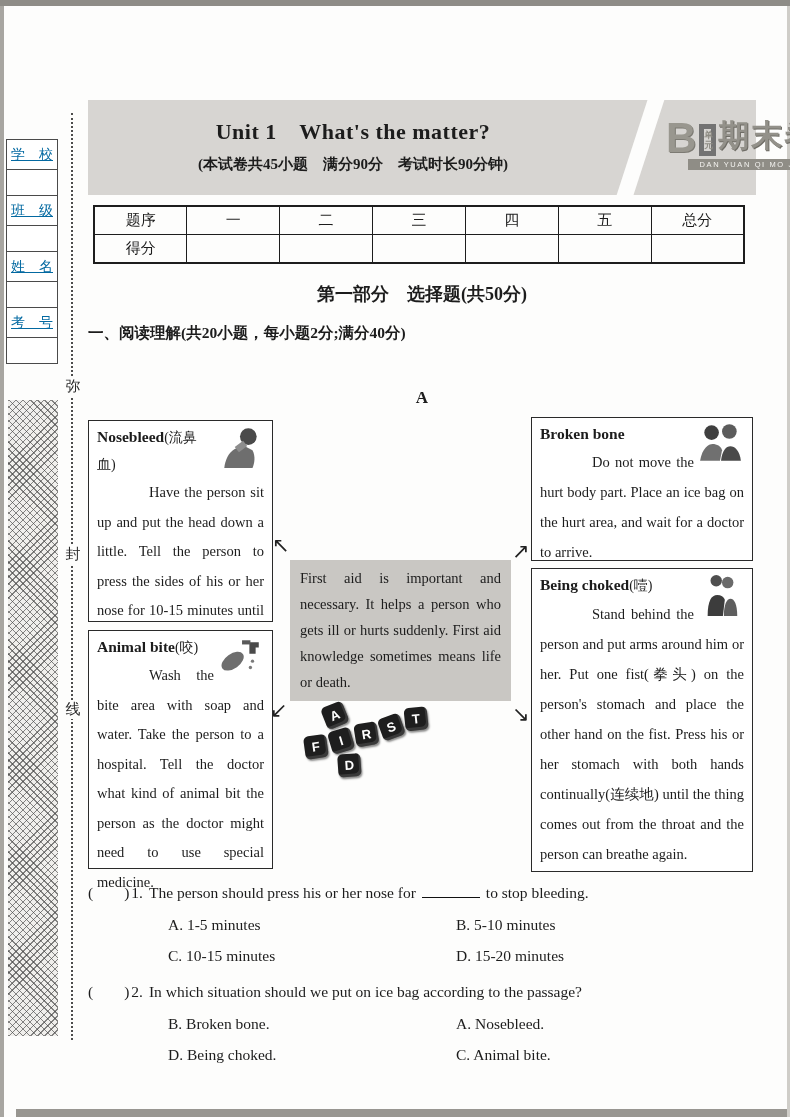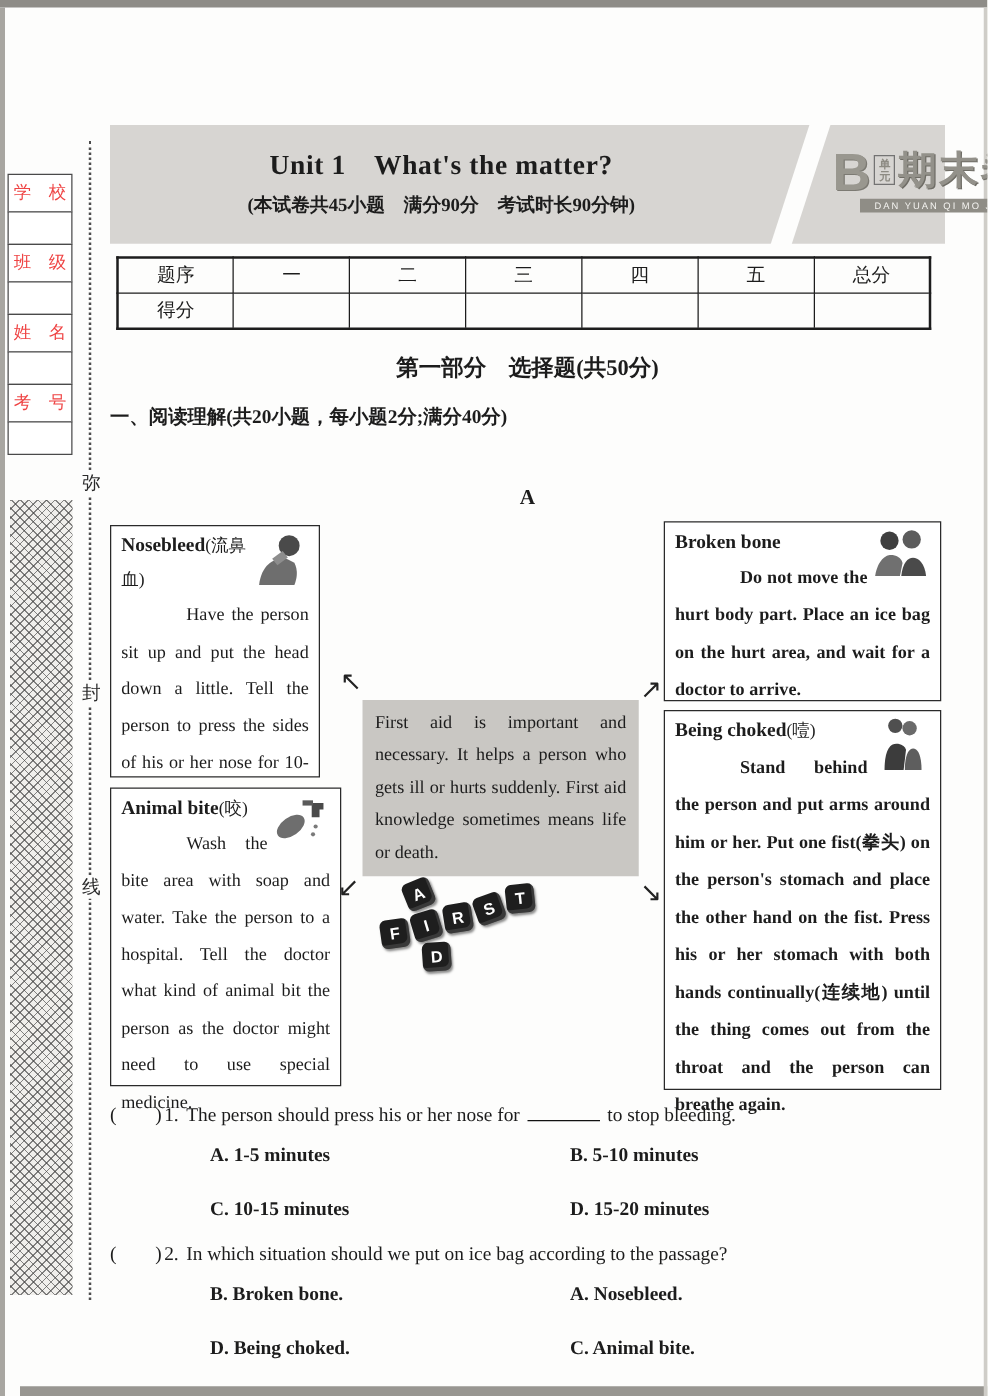--- a/index.html
+++ b/index.html
@@ -7,21 +7,21 @@
         font-family:"Liberation Serif","DejaVu Serif",serif;color:#1c1c1c;}
   .edge{position:absolute;}
   .edge-top{left:0;top:0;width:790px;height:6px;background:#8e8c87;}
   .edge-left{left:0;top:6px;width:4px;height:1111px;background:#a8a6a1;}
   .edge-bottom{left:16px;top:1109px;width:774px;height:8px;background:#989691;}
   .edge-right{left:787px;top:6px;width:3px;height:1111px;background:#cfcdc8;}
 
   
   .info-col{position:absolute;left:6px;top:140px;width:52px;}
   .ibox{box-sizing:border-box;border:1px solid #4a4a4a;margin-top:-1px;background:#fff;
-        width:52px;text-align:center;font-size:14px;color:#ef4444;}
+        width:52px;text-align:center;font-size:14px;color:#0369a1;text-decoration:underline;}
   .ibox.label{height:31px;line-height:30px;}
   .ibox.blankbox{height:27px;}
   .seal-pattern{position:absolute;left:8px;top:400px;width:50px;height:636px;
     background:
       repeating-linear-gradient(45deg, rgba(70,70,70,.65) 0 1px, transparent 1px 5px),
       repeating-linear-gradient(135deg, rgba(70,70,70,.65) 0 1px, transparent 1px 5px),
       #f0efec;}
   .seal-line{position:absolute;left:71px;top:113px;height:927px;border-left:2px dotted #4c4c4c;}
   .seal-char{position:absolute;left:64px;width:18px;background:#fdfdfc;text-align:center;
              font-size:15px;color:#2a2a2a;}
@@ -31,21 +31,21 @@
   .header-slash{position:absolute;left:544px;top:-14px;width:16px;height:126px;background:#fdfdfc;
                 transform:rotate(18deg);}
   .exam-title{position:absolute;left:0;top:17px;width:530px;text-align:center;
               font-size:22px;font-weight:bold;letter-spacing:.5px;}
   .exam-subtitle{position:absolute;left:0;top:55px;width:530px;text-align:center;
                  font-size:15px;font-weight:bold;}
   .logo{position:absolute;left:578px;top:18px;width:172px;}
   .logo-row{display:flex;align-items:flex-start;}
   .logo-b{font-family:"Liberation Sans",sans-serif;font-size:42px;line-height:40px;
           font-weight:bold;color:#99978f;text-shadow:1px 1px 0 #7c7a73;}
-  .logo-unit{box-sizing:border-box;width:17px;margin:6px 2px 0 3px;border:1px solid #737373;
+  .logo-unit{box-sizing:border-box;width:17px;margin:6px 2px 0 3px;border:5px solid #737373;
              font-size:9px;line-height:10px;text-align:center;color:#8d8b83;font-weight:bold;
              padding:1px 0;word-break:break-all;}
   .logo-main{font-size:31px;line-height:36px;font-weight:900;color:#93918a;letter-spacing:2px;
              text-shadow:1px 1px 0 #6f6d66;}
   .logo-band{margin:1px 0 0 22px;width:138px;background:#8f8d86;color:#f4f3f0;
              font-family:"Liberation Sans",sans-serif;font-size:7.5px;letter-spacing:1.6px;
              text-align:center;padding:1px 0;}
 
   
   .score-table{position:absolute;left:93px;top:205px;width:652px;border-collapse:collapse;
@@ -57,31 +57,31 @@
               font-size:18px;font-weight:bold;}
   .section-title{position:absolute;left:88px;top:323px;width:668px;font-size:15.5px;font-weight:bold;}
   .instruction{position:absolute;left:88px;top:357px;width:668px;font-size:15px;text-indent:30px;}
   .passage-label{position:absolute;left:88px;top:388px;width:668px;text-align:center;
                  font-size:17px;font-weight:bold;}
 
   
   .material{position:absolute;left:88px;top:415px;width:668px;height:460px;}
   .card{position:absolute;box-sizing:border-box;border:1px solid #2a2a2a;background:#fff;
         padding:3px 8px 4px 8px;}
-  .card-nosebleed{left:0;top:5px;width:168px;height:202px;}
+  .card-nosebleed{left:0;top:5px;width:185px;height:202px;}
   .card-animalbite{left:0;top:215px;width:185px;height:239px;}
   .card-brokenbone{left:443px;top:2px;width:222px;height:144px;}
   .card-beingchoked{left:443px;top:153px;width:222px;height:304px;}
   .card-title{font-size:15.5px;line-height:26px;}
   .card-title b{font-weight:bold;}
   .card-title .zh{font-size:14px;}
   .illus{float:right;width:46px;height:42px;margin:2px 0 2px 4px;}
   .card-brokenbone .illus{height:38px;}
   .card-text{margin:0;font-size:14.5px;line-height:29.5px;text-align:justify;text-indent:52px;}
-  .card-brokenbone .card-text,.card-beingchoked .card-text{line-height:30px;font-weight:bold;}
+  .card-brokenbone .card-text,.card-beingchoked .card-text{line-height:30px;}
 
   .center-note{position:absolute;left:202px;top:145px;width:221px;height:141px;box-sizing:border-box;
                background:#c9c7c3;padding:5px 10px;font-size:14.5px;line-height:26px;
                text-align:justify;}
   .arrow{position:absolute;font-size:21px;color:#222;font-family:"DejaVu Sans",sans-serif;}
   .arrow-nw{left:184px;top:118px;}
   .arrow-ne{left:424px;top:124px;}
   .arrow-sw{left:182px;top:283px;}
   .arrow-se{left:424px;top:287px;}
 
@@ -98,21 +98,21 @@
   .die-t{left:112px;top:23px;transform:rotate(8deg);}
   .die-d{left:36px;top:52px;transform:rotate(10deg);}
 
   
   .questions{position:absolute;left:88px;top:880px;width:668px;font-size:15.5px;}
   .q-line{line-height:26px;}
   .q-num{margin:0 6px 0 2px;}
   .blank{display:inline-block;width:58px;height:14px;border-bottom:1.5px solid #111;
          margin:0 6px;vertical-align:baseline;}
   .opts{margin:6px 0 10px 80px;display:grid;grid-template-columns:288px 1fr;
-        row-gap:17px;line-height:26px;font-weight:bold;}
+        row-gap:5px;line-height:26px;}
   .q2{margin-top:7px;}
 </style>
 </head>
 <body>
 
 <div class="page">
 
   <div class="edge edge-top"></div>
   <div class="edge edge-left"></div>
   <div class="edge edge-bottom"></div>

